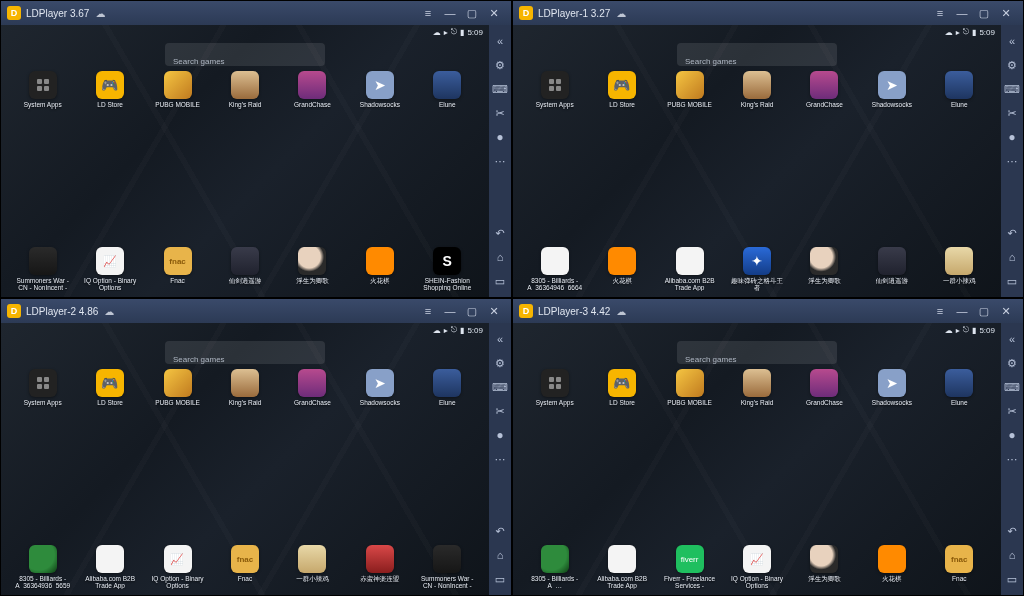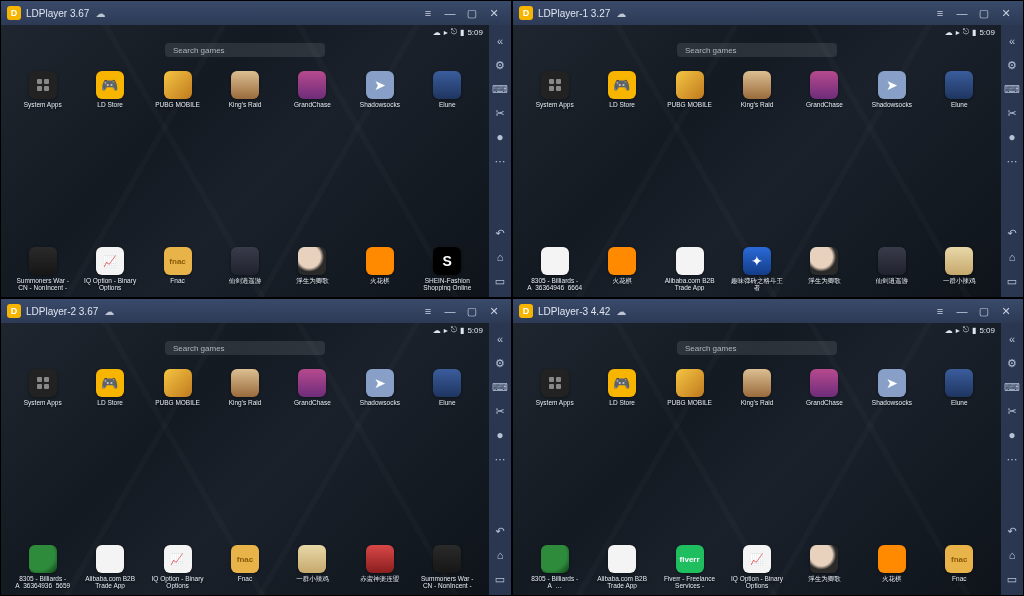--- a/index.html
+++ b/index.html
@@ -62,25 +62,25 @@
     pointer-events: none;
   }
   .statusbar {
     position: absolute; top: 2px; right: 6px;
     font-size: 8px; color: #dfe6f0;
     display: flex; align-items: center; gap: 3px;
   }
   .search {
     position: absolute; top: 18px; left: 50%;
     transform: translateX(-50%);
-    width: 160px; height: 14px;
+    width: 160px; height: 23px;
     background: rgba(255,255,255,.10);
     border-radius: 4px;
     font-size: 8px; color: #aeb6c2;
-    display: flex; align-items: center;
+    display: flex; align-items: flex-end;
     padding: 0 8px;
   }
   .row {
     position: absolute; left: 0; right: 0;
     display: grid;
     grid-template-columns: repeat(7, 1fr);
     padding: 0 10px;
     gap: 4px;
   }
   .row-top { top: 46px; }
@@ -117,21 +117,21 @@
   .ic-grand{ background: linear-gradient(#b74a8e,#6e2c7a); }
   .ic-shad { background: #88a0c8; color: #fff; }
   .ic-elune{ background: linear-gradient(#3b5d9c,#1e3560); }
   .ic-white{ background: #f4f4f4; color: #222; font-size: 11px; font-weight: 600; }
   .ic-orange{ background: #ff8a00; }
   .ic-dark { background: linear-gradient(#2a2a2a,#161616); }
   .ic-dark2{ background: linear-gradient(#393b4a,#20222e); }
   .ic-black{ background: #000; color: #fff; font-weight: 600; }
   .ic-billiard{ background: radial-gradient(circle at 35% 35%, #2e8b3c 0 60%, #0c3a12 100%); }
   .ic-blue { background: linear-gradient(#2a6ad8,#133c87); color: #fff; }
-  .ic-green{ background: #1fbf5f; color: #fff; font-size: 8px; font-weight: 700; }
+  .ic-green{ background: #1fbf5f; color: #fff; font-size: 8px; font-weight: 400; }
   .ic-cream{ background: linear-gradient(#e8d8a8,#c6a86c); }
   .ic-red  { background: linear-gradient(#d94848,#8a1e1e); }
   .ic-fnac { background: #e8b44a; color: #8a5a0a; font-size: 8px; font-weight: 700; }
   .ic-port { background: radial-gradient(circle at 40% 35%, #e8d2be 0 45%, #2a2a2a 60%); }
 
   .sidepanel {
     width: 22px;
     background: #2b3750;
     display: flex; flex-direction: column;
     align-items: center;
@@ -360,21 +360,21 @@
         <div class="sp-spacer"></div>
         <div class="sp-btn">↶</div>
         <div class="sp-btn">⌂</div>
         <div class="sp-btn">▭</div>
       </div>
     </div>
   </div>
 <div class="instance">
     <div class="titlebar">
       <div class="tb-logo">D</div>
-      <div class="tb-title">LDPlayer-2 3.67</div>
+      <div class="tb-title">LDPlayer-2 4.86</div>
       <div class="tb-cloud">☁</div>
       <div class="tb-spacer"></div>
       <div class="tb-btn">≡</div>
       <div class="tb-btn">—</div>
       <div class="tb-btn">▢</div>
       <div class="tb-btn">✕</div>
     </div>
     <div class="body-row">
       <div class="launcher">
         <div class="statusbar">

